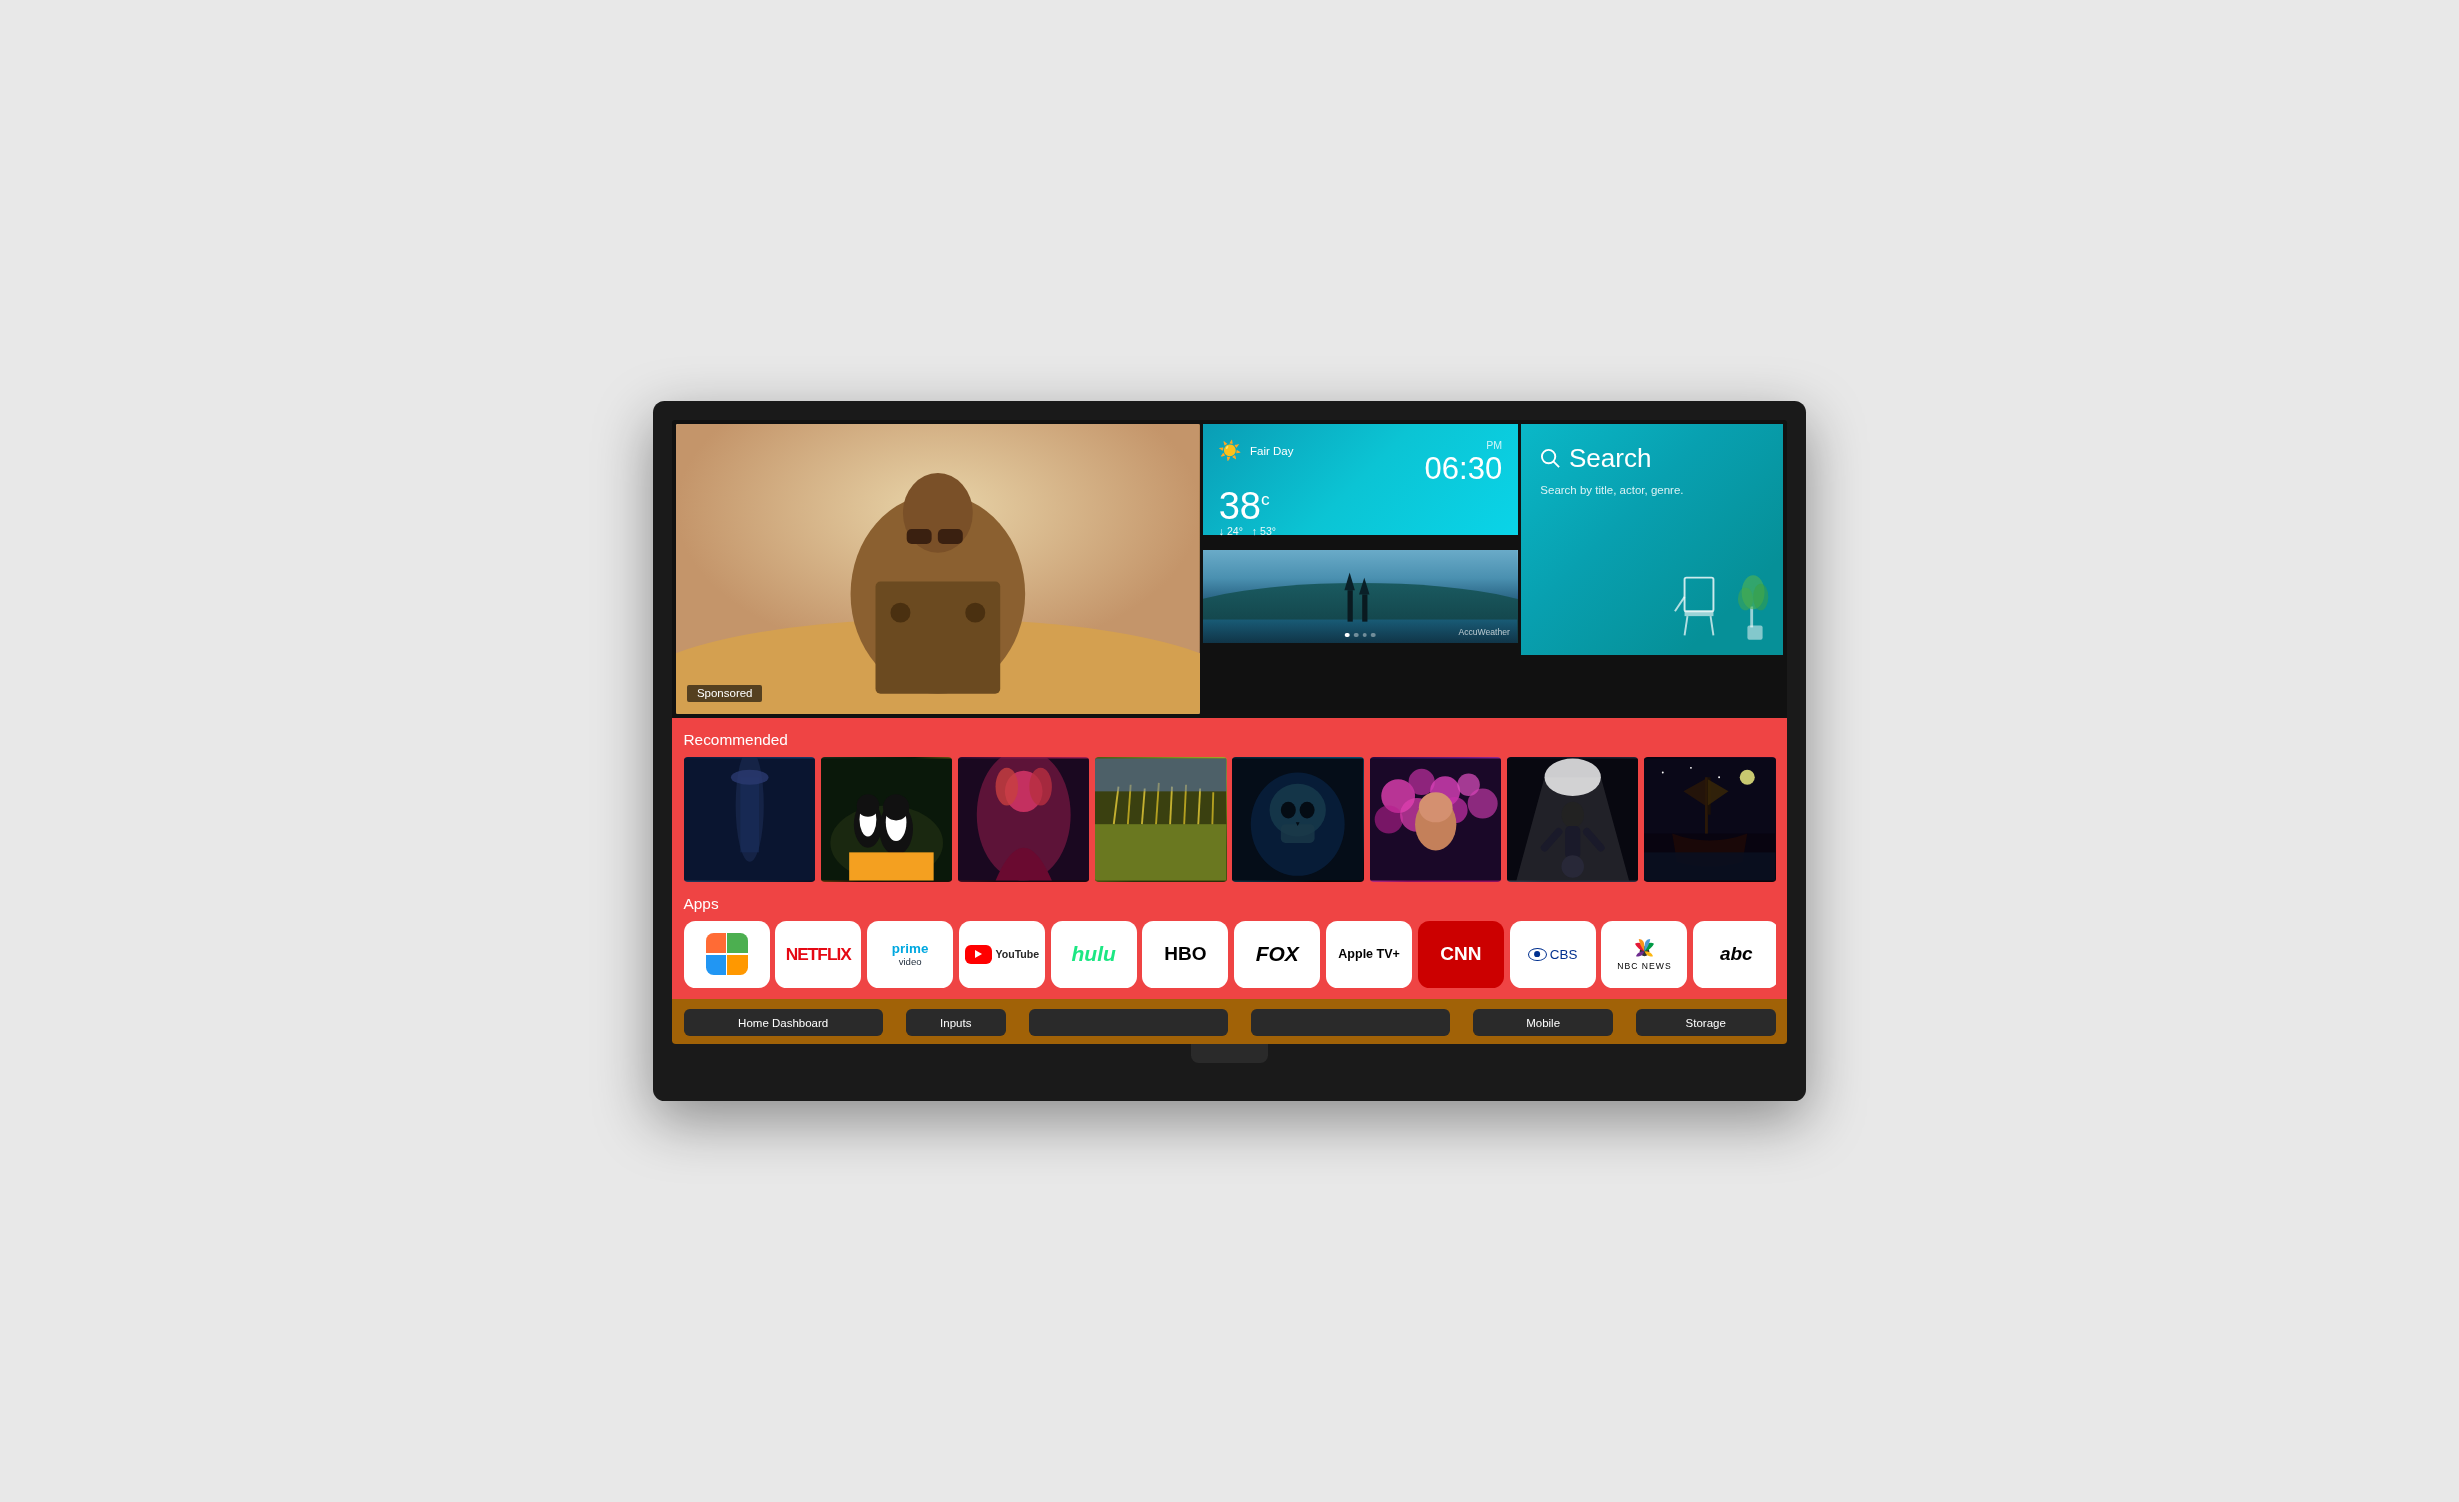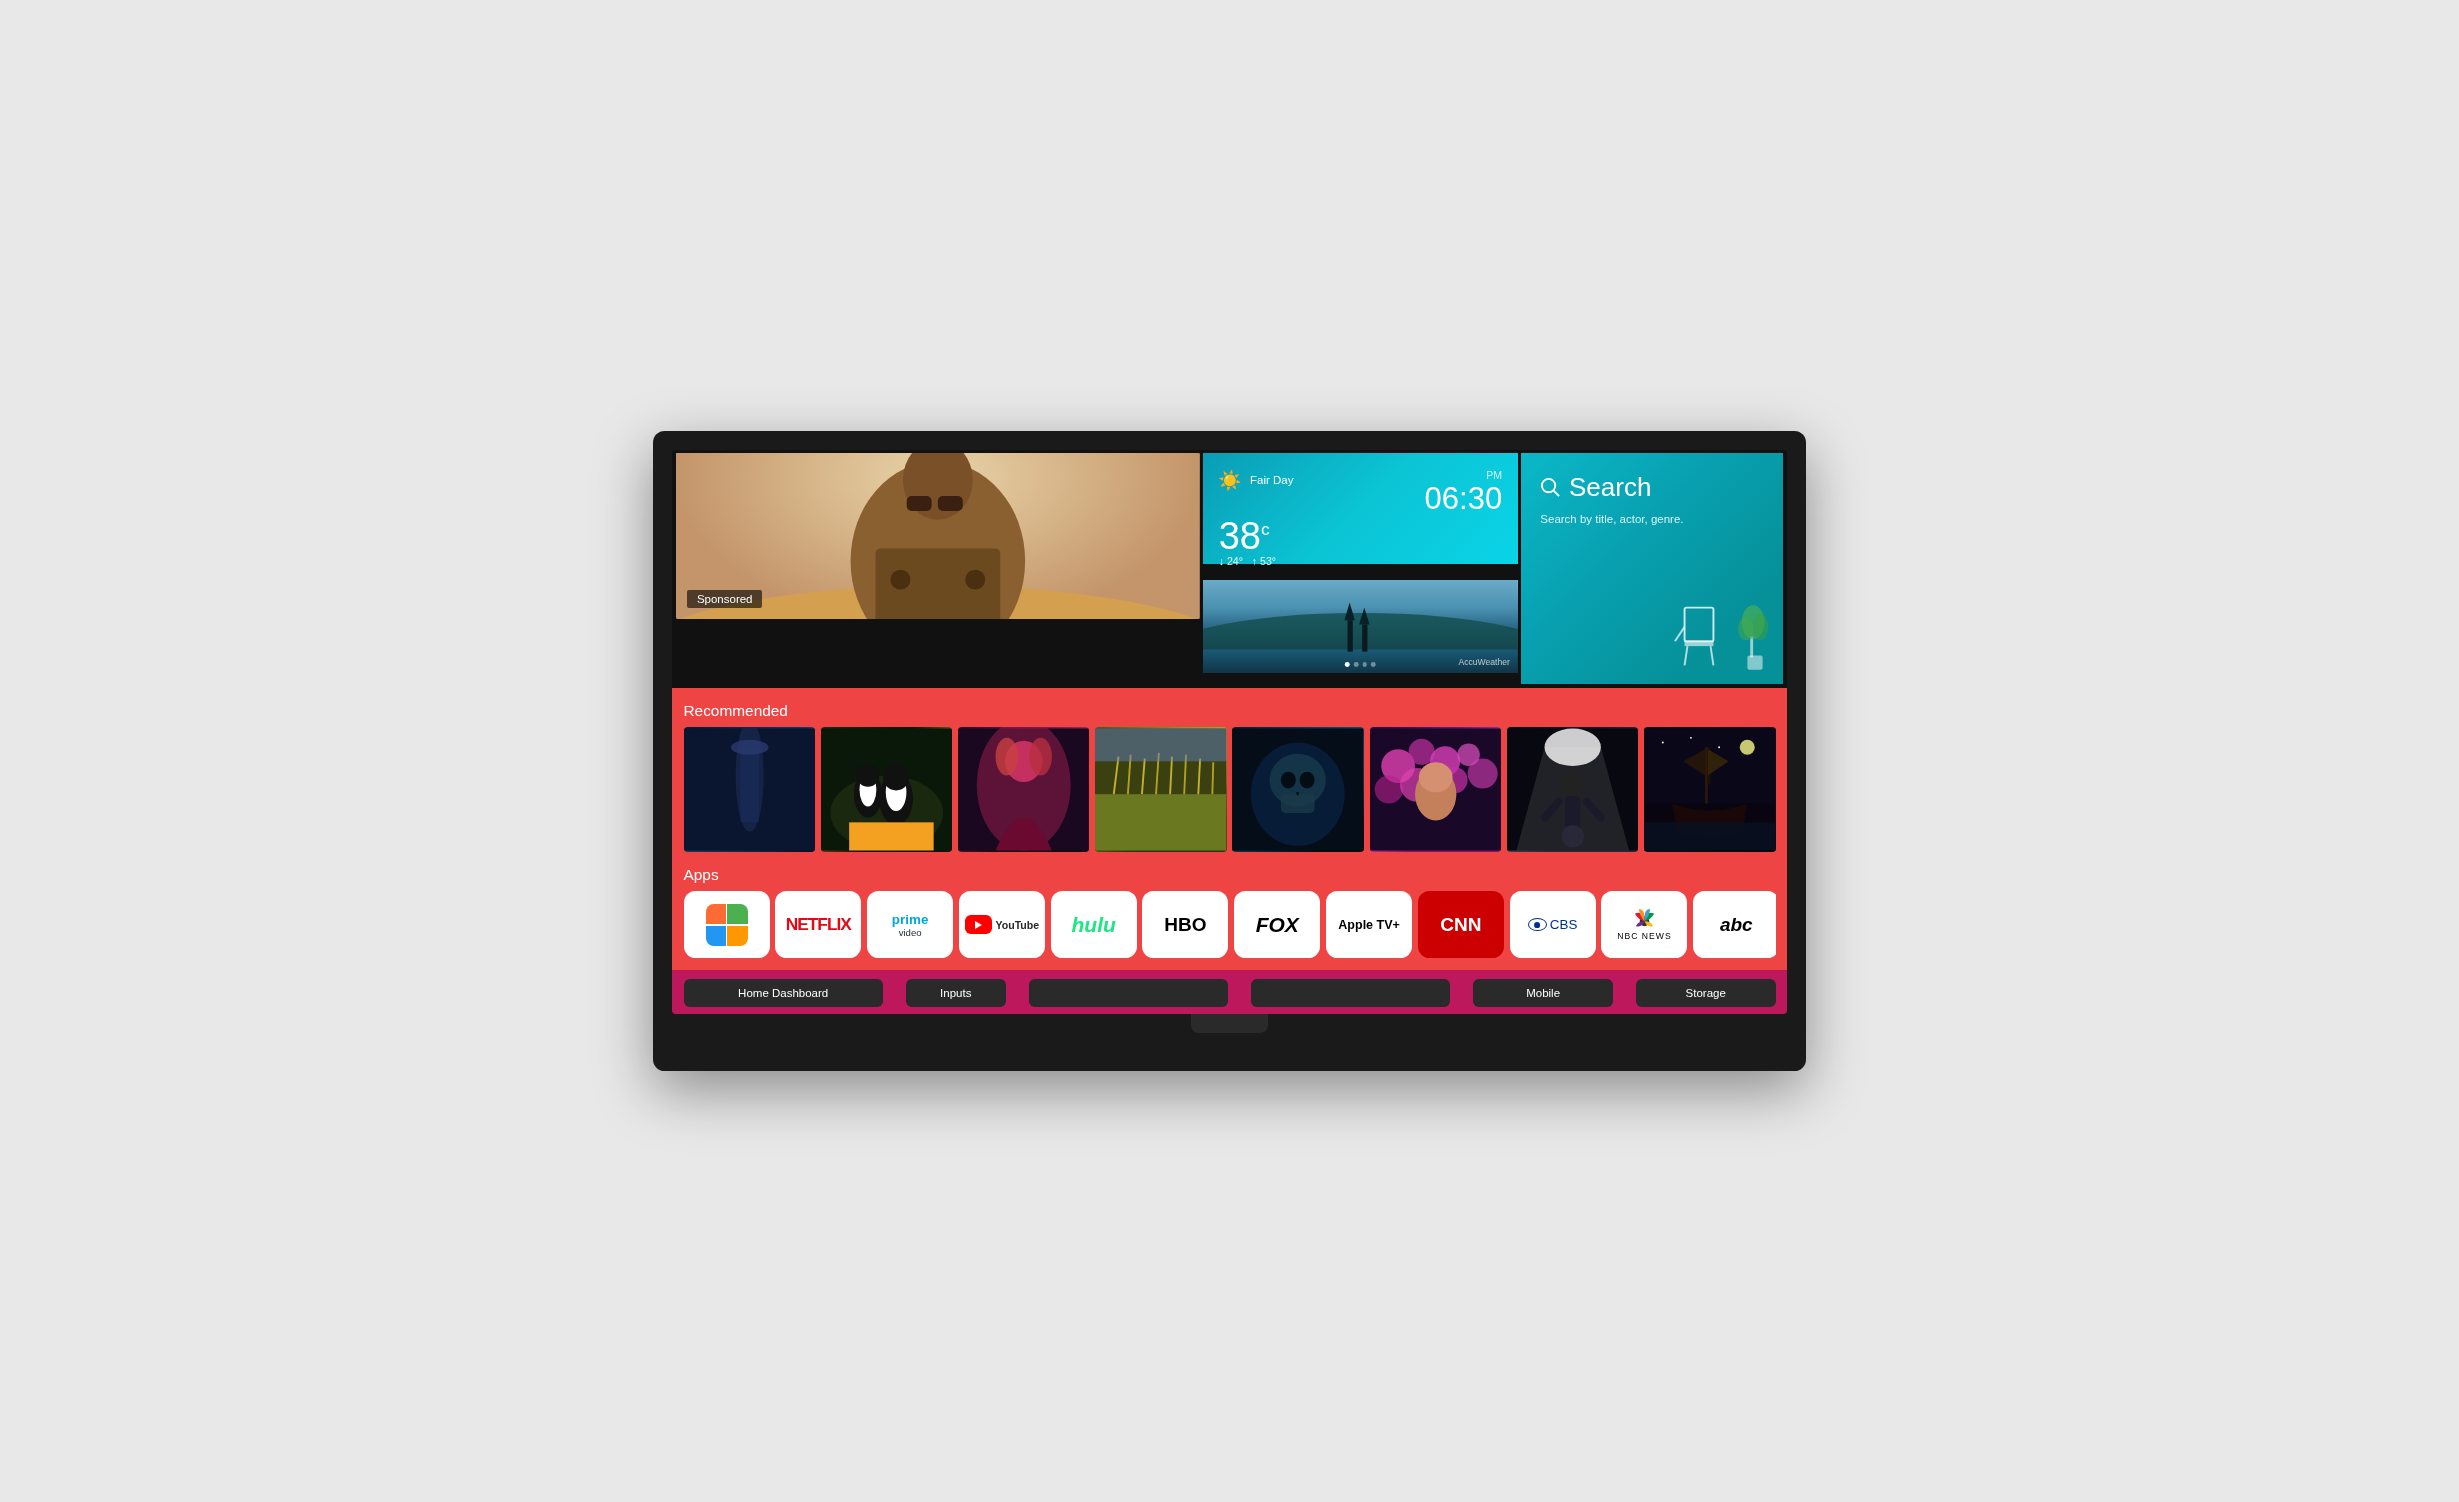--- a/index.html
+++ b/index.html
@@ -37,21 +37,21 @@
       display: grid;
       grid-template-columns: 2fr 1.2fr 1fr;
       gap: 3.8px;
       padding: 3.8px;
       background: #111;
     }
 
     
     .sponsored-tile {
       position: relative;
-      height: 166px;
+      height: 290px;
       overflow: hidden;
       border-radius: 1.9px;
     }
     .sponsored-bg {
       width: 100%;
       height: 100%;
       background: linear-gradient(135deg, #c4956a 0%, #8b7355 30%, #d4a574 60%, #f0d080 80%, #e8e0d0 100%);
       position: relative;
       display: flex;
       align-items: flex-end;
@@ -347,21 +347,21 @@
       flex-direction: column;
       align-items: center;
       gap: 1.9px;
     }
     .nbc-text { font-size: 8.6px; font-weight: 400; color: #000; letter-spacing: 1px; text-align: right; }
 
     .app-abc { font-size: 19px; font-weight: 900; color: #000; font-style: italic; }
 
     
     .bottom-nav {
-      background: #be185d;
+      background: #a16207;
       padding: 9.6px 11.5px 7.7px 11.5px;
       display: grid;
       grid-template-columns: 1fr 0.5fr 1fr 1fr 0.7fr 0.7fr;
       gap: 23px;
     }
     .nav-item {
       background: #2a2a2a;
       border-radius: 5.8px;
       padding: 7.7px 11.5px;
       color: white;

